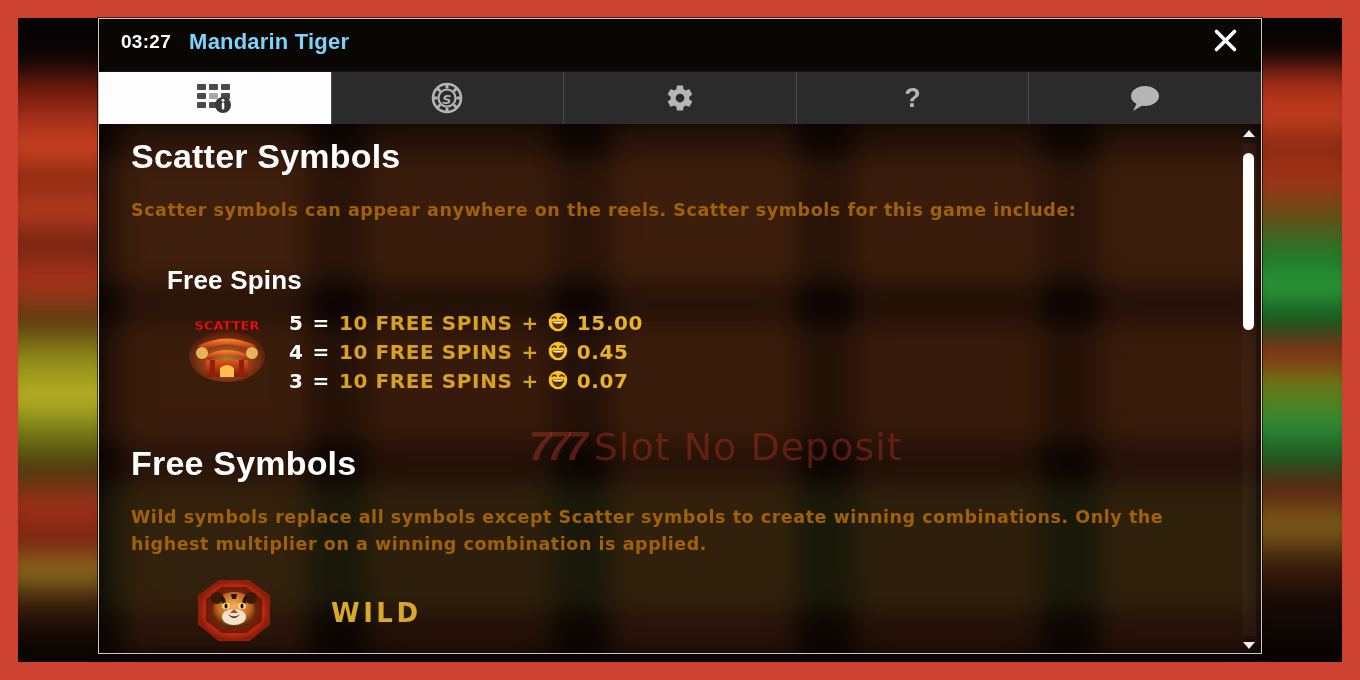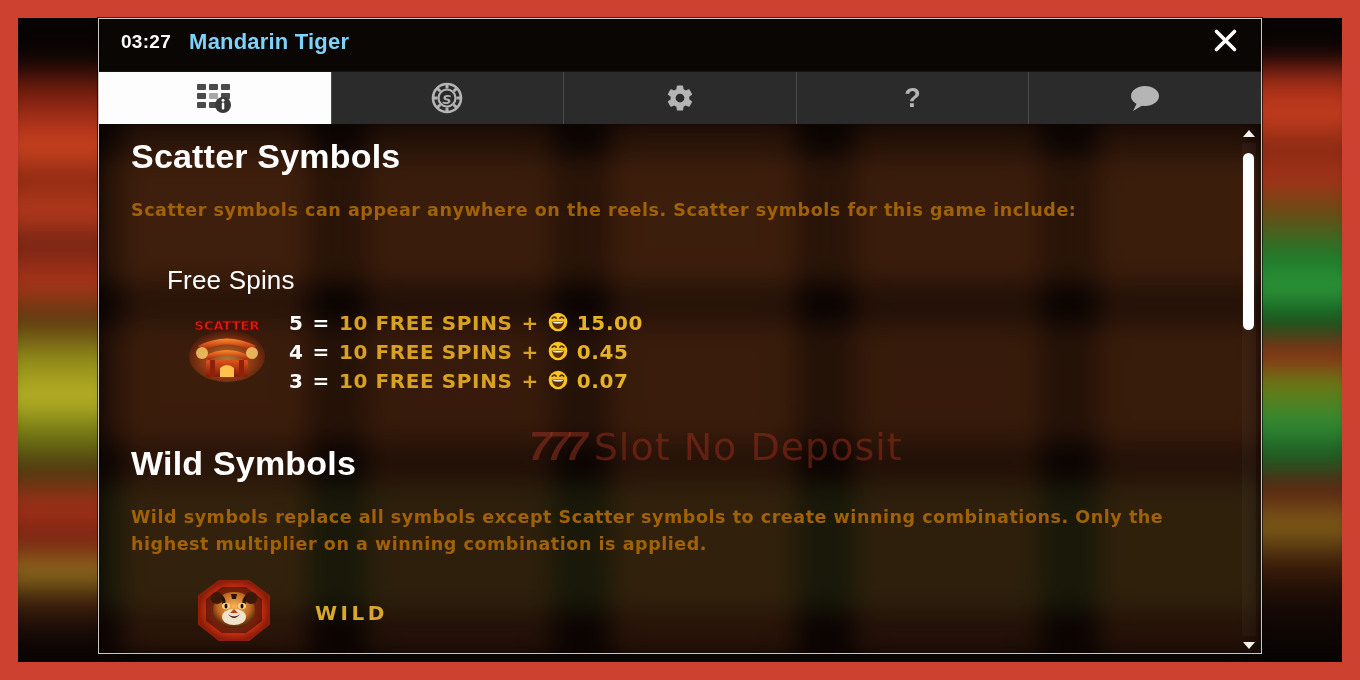--- a/index.html
+++ b/index.html
@@ -154,21 +154,21 @@
   h2.section-title {
     color:#ffffff; font-size:34px; font-weight:bold;
     letter-spacing:.2px; margin:0 0 0 0; line-height:1.1;
   }
   p.section-body {
     color:#a16207; font-size:17.5px; font-weight:bold;
     letter-spacing:.55px; line-height:1.55; margin-top:22px;
     font-family:"DejaVu Sans", sans-serif;
   }
   h3.sub-title {
-    color:#ffffff; font-size:26px; font-weight:normal;
+    color:#ffffff; font-size:26px; font-weight:bold;
     margin:40px 0 0 36px; letter-spacing:.2px;
   }
 
   
   .symbol-block { display:flex; align-items:center; margin:14px 0 16px 56px; }
   .sym-icon { flex:0 0 auto; margin-right:22px; }
 
   .paylines { display:flex; flex-direction:column; gap:2px; }
   .payline {
     display:flex; align-items:center; gap:9px;
@@ -178,22 +178,22 @@
   .pl-count { color:#ffffff; }
   .pl-eq    { color:#ffffff; }
   .pl-award { color:#d8a11f; }
   .pl-plus  { color:#d8a11f; }
   .pl-coin  { font-size:19px; line-height:1; }
   .pl-amount{ color:#e7b325; }
 
   
   .wild-row { display:flex; align-items:center; margin:18px 0 0 62px; }
   .wild-label {
-    color:#d9a72b; font-size:20px; font-weight:bold;
-    letter-spacing:3.5px; margin-left:40px;
+    color:#d9a72b; font-size:26px; font-weight:bold;
+    letter-spacing:3.5px; margin-left:56px;
     font-family:"DejaVu Sans", sans-serif;
   }
 
   
   #scrollbar {
     position:absolute; right:4px; top:6px; bottom:4px; width:16px;
     z-index:5; display:flex; flex-direction:column; align-items:center;
     background:transparent;
   }
   .sb-arrow {
@@ -401,21 +401,21 @@
                   <path d="M4.3 6.3 Q6.1 4.2 8.1 6.1" stroke="#5c2c06" stroke-width="1.7" fill="none" stroke-linecap="round"></path>
                   <path d="M11.9 6.1 Q13.9 4.2 15.7 6.3" stroke="#5c2c06" stroke-width="1.7" fill="none" stroke-linecap="round"></path>
                 </svg>
               </span>
               <span class="pl-amount">0.07</span>
             </div>
 
           </div>
         </div>
 
-        <h2 class="section-title" style="margin-top:50px;">Wild Symbols</h2>
+        <h2 class="section-title" style="margin-top:50px;">Free Symbols</h2>
 
         <p class="section-body" style="margin-top:22px; max-width:1080px;">Wild symbols replace all symbols except Scatter symbols to create winning combinations. Only the highest multiplier on a winning combination is applied.</p>
 
         <div class="wild-row">
           <span>
             <svg width="82" height="70" viewBox="0 0 82 70">
               <defs>
                 <radialGradient id="wg" cx="50%" cy="50%" r="60%">
                   <stop offset="0%" stop-color="#ff7a32"></stop>
                   <stop offset="70%" stop-color="#b8290f"></stop>

